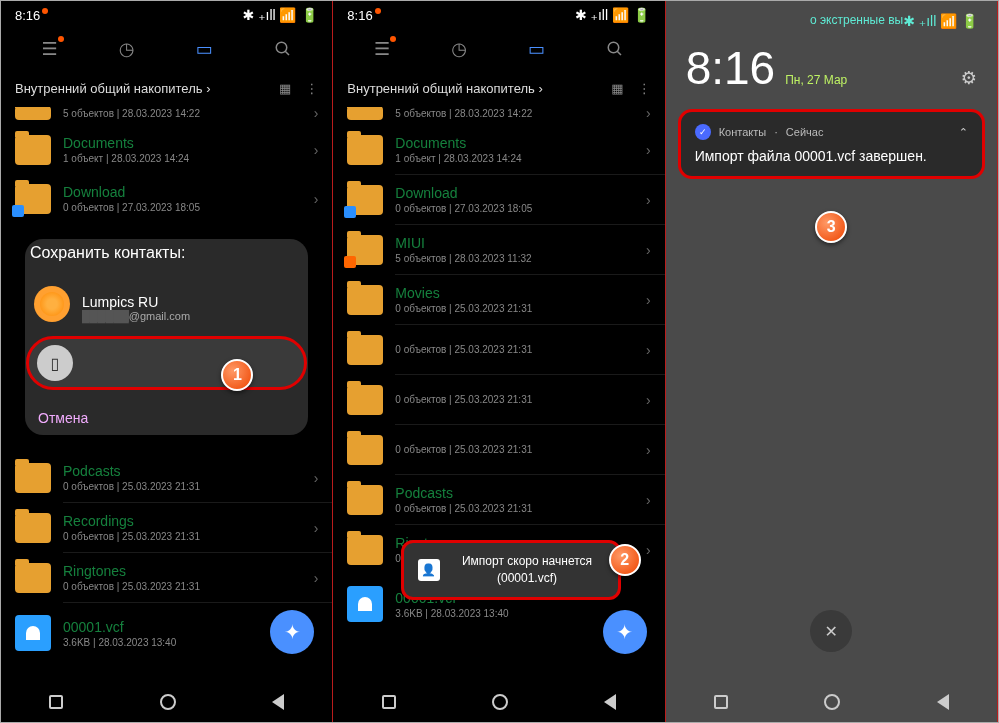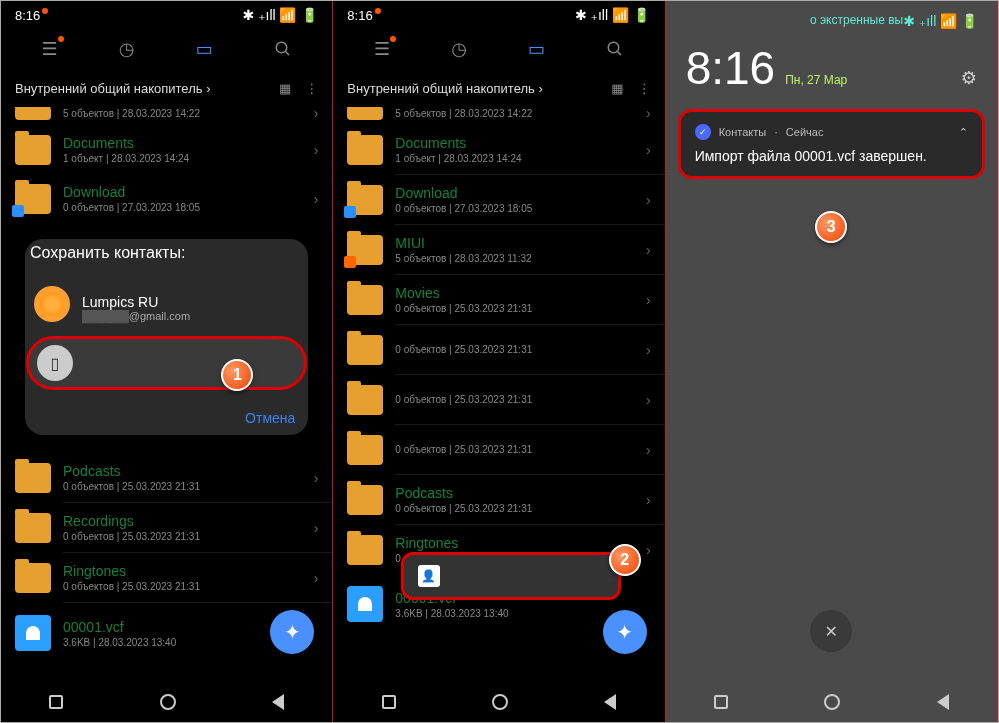--- a/index.html
+++ b/index.html
@@ -38,21 +38,21 @@
 .dialog{position:absolute;left:24px;right:24px;top:238px;background:#2a2a2a;border-radius:18px;padding:5px;z-index:10}
 .dialog-title{font-size:16px;color:#fff;margin-bottom:16px}
 .dlg-opt{display:flex;align-items:flex-end;padding:8px 4px;border-radius:30px}
 .dlg-opt.hl{border:3px solid #e00000;background:#3a3a3a;padding:6px 8px;margin:6px -4px}
 .opt-ic{width:36px;height:36px;border-radius:50%;margin-right:12px;display:flex;align-items:center;justify-content:center;flex-shrink:0}
 .opt-ic.orange{background:#ffa030}
 .opt-ic.gray{background:#ccc;color:#333}
 .opt-text{flex:1}
 .opt-title{font-size:14px;color:#fff}
 .opt-sub{font-size:11px;color:#aaa}
-.dlg-cancel{text-align:right;color:#3b82f6;font-size:14px;margin-top:16px;padding:4px 8px}
+.dlg-cancel{color:#f0abfc;font-size:14px;margin-top:16px;padding:4px 8px}
 .anno-badge{position:absolute;width:32px;height:32px;border-radius:50%;background:radial-gradient(circle at 35% 35%,#ff9966,#ee4400);border:2px solid #fff;color:#fff;display:flex;align-items:center;justify-content:center;font-weight:bold;font-size:16px;z-index:20;box-shadow:0 2px 4px rgba(0,0,0,.5)}
 .toast{position:absolute;left:68px;right:44px;bottom:124px;background:#333;border:3px solid #e00000;border-radius:12px;padding:10px 14px;display:flex;align-items:center;z-index:15}
 .toast-ic{width:22px;height:22px;background:#fff;border-radius:3px;margin-right:10px;display:flex;align-items:center;justify-content:center;font-size:12px;color:#4a90ff}
 .toast-text{font-size:12px;color:#fff;text-align:center;flex:1;line-height:1.4}
 .lock-status{display:flex;justify-content:flex-end;padding:12px 18px;font-size:12px;color:#5eead4}
 .lock-time{font-size:46px;font-weight:300;color:#fff;padding:0 20px;display:flex;align-items:baseline;gap:10px}
 .lock-date{font-size:12px;color:#bef264}
 .alarm-ic{color:#ccc;font-size:18px}
 .notif{margin:14px 12px;background:#2a2a2a;border:3px solid #e00000;border-radius:14px;padding:12px 14px}
 .notif-head{display:flex;align-items:center;gap:8px;font-size:11px;color:#bbb;margin-bottom:8px}
@@ -292,20 +292,21 @@
       <div class="item tall">
         <div class="vcf-ic"></div>
         <div class="item-text">
           <div class="item-name">00001.vcf</div>
           <div class="item-sub">3.6KB | 28.03.2023 13:40</div>
         </div>
       </div>
     </div>
   <div class="toast">
     <div class="toast-ic">👤</div>
+    <div class="toast-text"><span>Импорт скоро начнется</span><br><span>(00001.vcf)</span></div>
   </div>
   <div class="anno-badge" style="right:24px;bottom:148px">2</div>
   <div class="fab">✦</div>
   <div class="navbar">
     <div class="nav-sq"></div>
     <div class="nav-circ"></div>
     <div class="nav-tri"></div>
   </div>
 </div>
 

